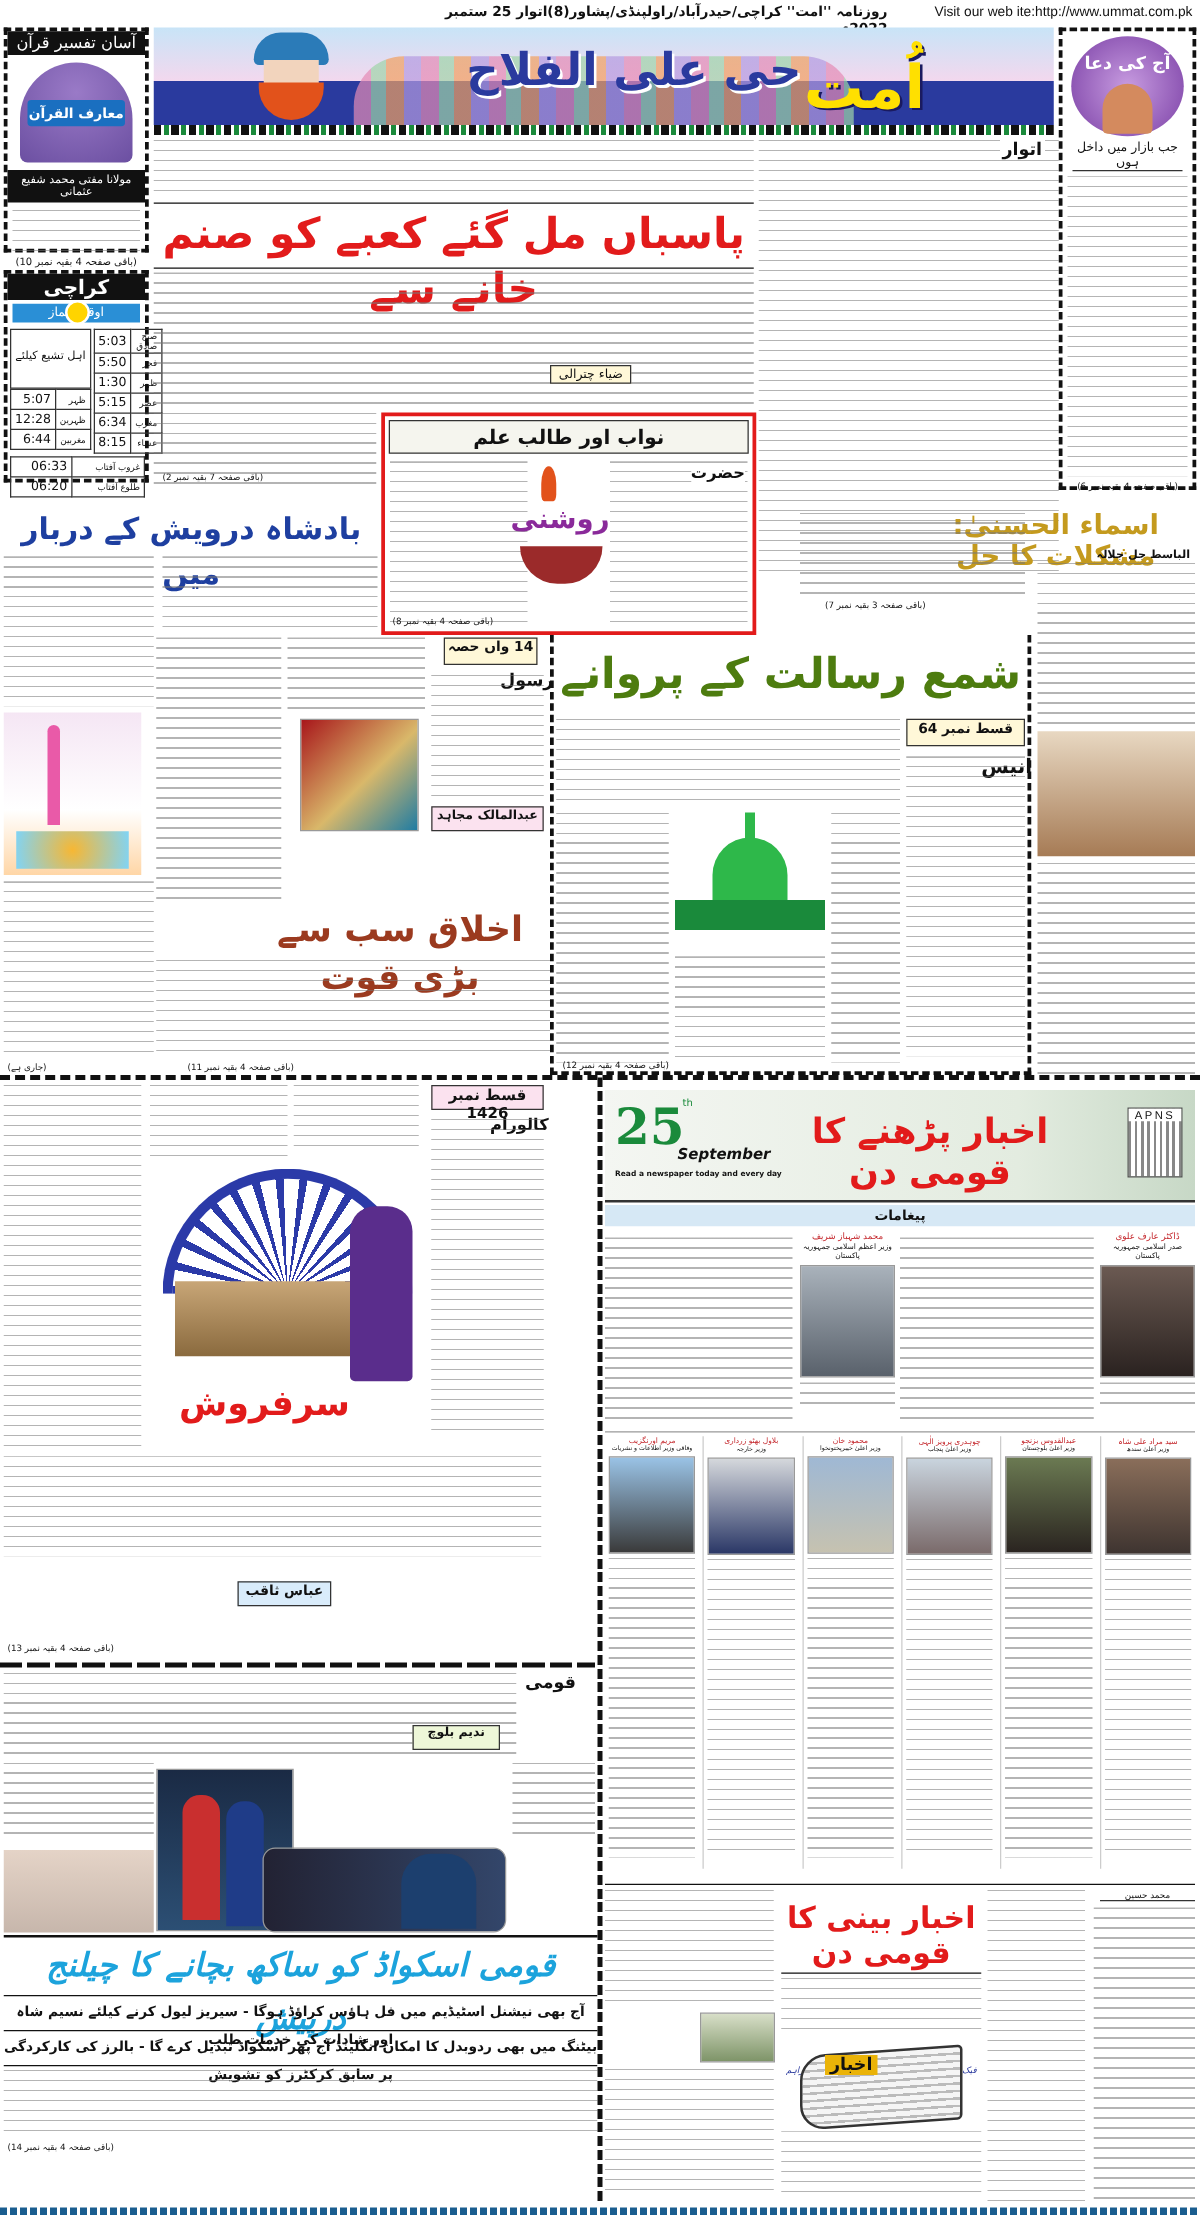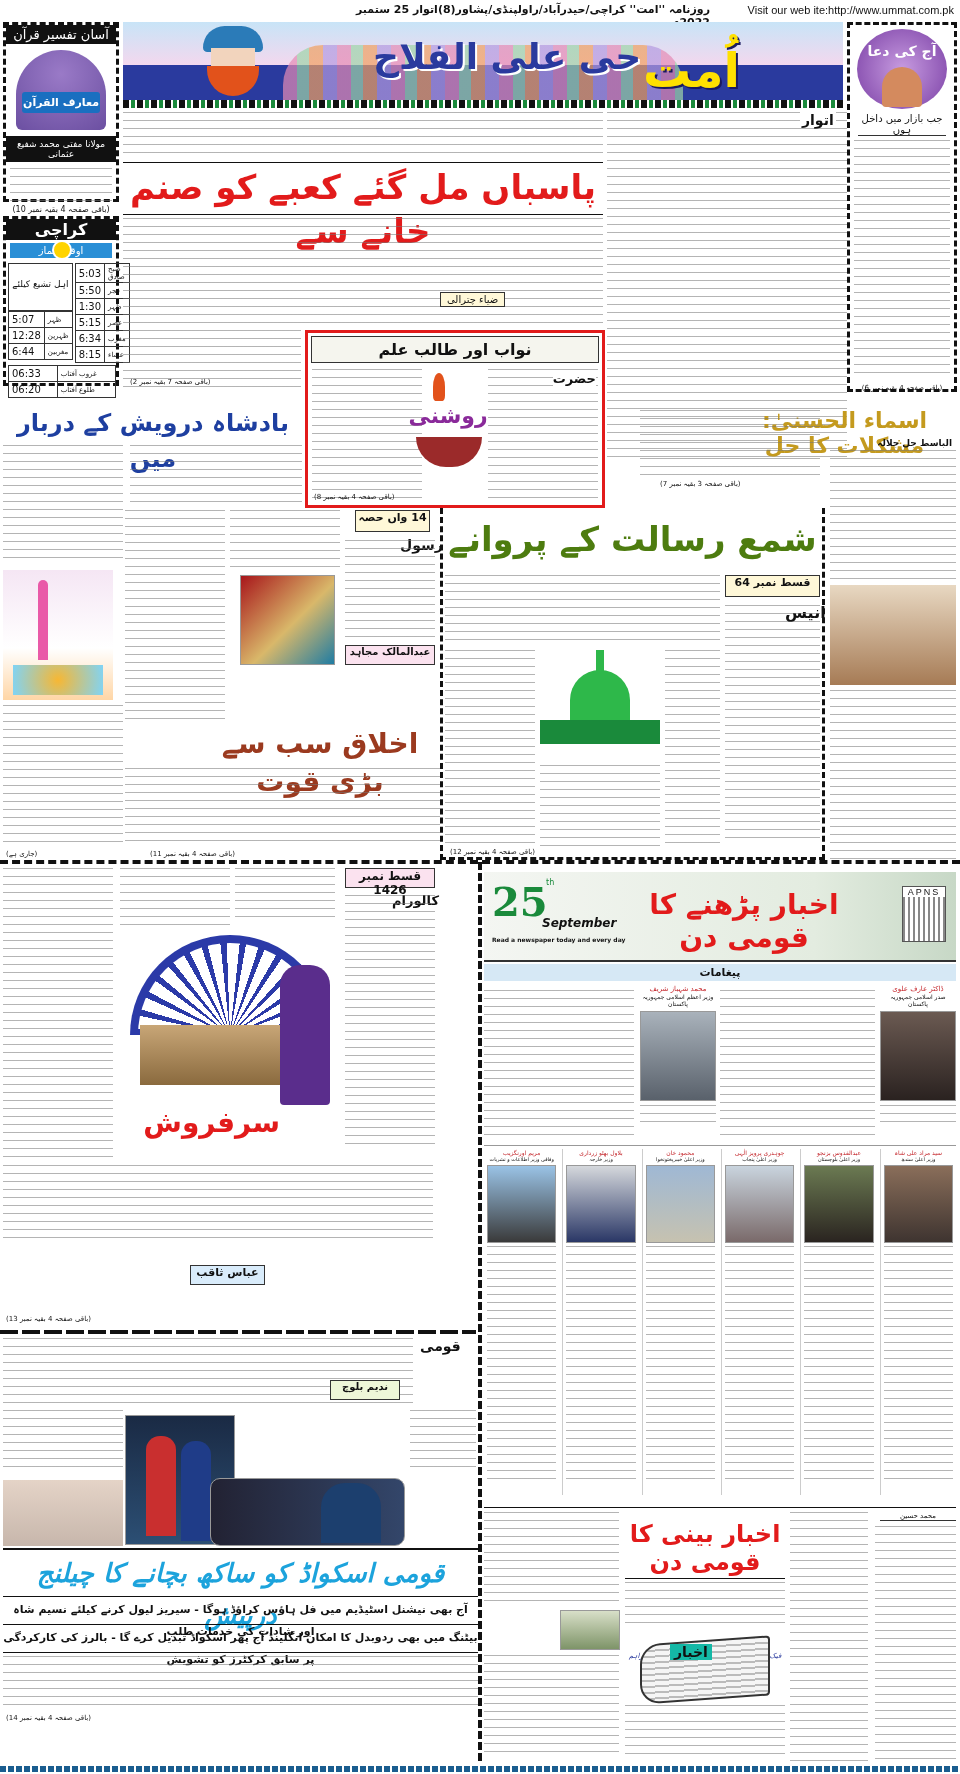--- a/index.html
+++ b/index.html
@@ -10,32 +10,32 @@
   .lines { background: repeating-linear-gradient(to bottom, #777 0 1px, transparent 1px 8px); opacity: .55; }
   .rule { background: #111; }
   .dashrule { border-top: 4px dashed #111; }
   .head-red { color: #e21b1b; font-weight: bold; font-family: "DejaVu Sans", sans-serif; text-align: center; direction: rtl; }
   .head-green { color: #4d7c0f; font-weight: bold; text-align: center; direction: rtl; }
   .head-brown { color: #9b3a1f; font-weight: bold; text-align: center; direction: rtl; }
   .head-blue { color: #1ca3dc; font-weight: bold; text-align: center; direction: rtl; }
   .boxlabel { border: 1.5px solid #333; background: #fff8d8; font-weight: bold; text-align: center; direction: rtl; font-size: 14px; }
   .photo { background: linear-gradient(135deg,#cfd6de,#8b98a6); border: 1px solid #999; }
   table.prayer { border-collapse: collapse; width: 100%; font-size: 10px; }
-  table.prayer td { border: 1px solid #333; padding: 1px 3px; text-align: left; height: 16px; }
+  table.prayer td { border: 1px solid #333; padding: 1px 3px; text-align: right; height: 16px; }
 </style>
 </head>
 <body>
 
 <div class="abs rtl" style="left:330px;top:3px;width:380px;font-size:11px;font-weight:bold;text-align:right;">روزنامہ ''امت'' کراچی/حیدرآباد/راولپنڈی/پشاور(8)اتوار 25 ستمبر 2022ء</div>
 <div class="abs" style="right:6px;top:4px;font-size:11px;font-family:'Liberation Sans',sans-serif;">Visit our web ite:http://www.ummat.com.pk</div>
 
 <div class="abs dash-border" style="left:3px;top:22px;width:116px;height:180px;">
   <div class="rtl" style="background:#111;color:#fff;font-size:13px;text-align:center;padding:2px 0;">آسان تفسیر قرآن</div>
   <div style="margin:6px auto 0;width:90px;height:80px;background:radial-gradient(circle at 50% 30%,#9a7ac7,#6b4fa1);border-radius:45px 45px 6px 6px;position:relative;">
-    <div class="rtl" style="position:absolute;left:6px;right:6px;top:30px;background:#1a6fc0;color:#fff;font-size:11px;font-weight:bold;text-align:center;padding:4px 0;border-radius:3px;margin-top:12px;">معارف القرآن</div>
+    <div class="rtl" style="position:absolute;left:6px;right:6px;top:30px;background:#1a6fc0;color:#fff;font-size:11px;font-weight:bold;text-align:center;padding:4px 0;border-radius:3px;">معارف القرآن</div>
   </div>
   <div class="rtl" style="margin-top:6px;background:#111;color:#fff;font-size:9px;text-align:center;padding:3px 0;">مولانا مفتی محمد شفیع عثمانی</div>
   <div class="lines" style="margin:6px 4px;height:40px;"></div>
 </div>
 <div class="abs rtl" style="left:6px;top:205px;width:110px;font-size:8px;text-align:center;">(باقی صفحہ 4 بقیہ نمبر 10)</div>
 
 <div class="abs dash-border" style="left:3px;top:216px;width:116px;height:170px;">
   <div class="rtl" style="background:#111;color:#fff;font-size:16px;font-weight:bold;text-align:center;padding:1px 0;">کراچی</div>
   <div style="margin:3px 4px;background:#2a8fd6;color:#fff;font-size:10px;text-align:center;padding:2px 0;position:relative;">
     <span>اوقات نماز</span>
@@ -311,21 +311,21 @@
 
 <div class="abs lines" style="left:484px;top:1512px;width:135px;height:95px;"></div>
 <div class="abs photo" style="left:560px;top:1610px;width:60px;height:40px;background:linear-gradient(#d8dfc8,#7e9468);"></div>
 <div class="abs lines" style="left:484px;top:1655px;width:135px;height:100px;"></div>
 <div class="abs head-red" style="left:625px;top:1520px;width:160px;font-size:24px;">اخبار بینی کا قومی دن</div>
 <div class="abs rtl" style="left:625px;top:1652px;width:160px;font-size:7px;color:#2a3a9e;font-style:italic;text-align:center;">فیک نیوز کے دور میں اخبارات کا مستند خبریں فراہم کرنا</div>
 <div class="abs rule" style="left:625px;top:1578px;width:160px;height:1px;"></div>
 <div class="abs lines" style="left:625px;top:1582px;width:160px;height:45px;"></div>
 <div class="abs" style="left:640px;top:1630px;width:130px;height:75px;">
   <div style="position:absolute;left:0;top:10px;width:130px;height:60px;background:repeating-linear-gradient(#f5f5f5 0 4px,#bbb 4px 6px);border:2px solid #333;border-radius:20px 4px 4px 20px;transform:skewY(-4deg);"></div>
-  <div class="rtl" style="position:absolute;left:30px;top:14px;font-size:14px;font-weight:bold;background:#14b8a6;padding:0 4px;">اخبار</div>
+  <div class="rtl" style="position:absolute;left:20px;top:14px;font-size:14px;font-weight:bold;background:#eab308;padding:0 4px;">اخبار</div>
 </div>
 <div class="abs lines" style="left:625px;top:1705px;width:160px;height:55px;"></div>
 <div class="abs lines" style="left:790px;top:1512px;width:78px;height:250px;"></div>
 <div class="abs rtl" style="left:880px;top:1512px;width:76px;font-size:7px;text-align:center;border-bottom:1px solid #333;">محمد حسین</div>
 <div class="abs lines" style="left:875px;top:1526px;width:81px;height:236px;"></div>
 
 <div class="abs" style="left:478px;top:862px;width:4px;height:900px;background:repeating-linear-gradient(#111 0 8px,#fff 8px 11px);"></div>
 
 <div class="abs" style="left:0;top:1766px;width:960px;height:6px;background:repeating-linear-gradient(90deg,#1a5d8f 0 6px,#fff 6px 8px);"></div>
 

